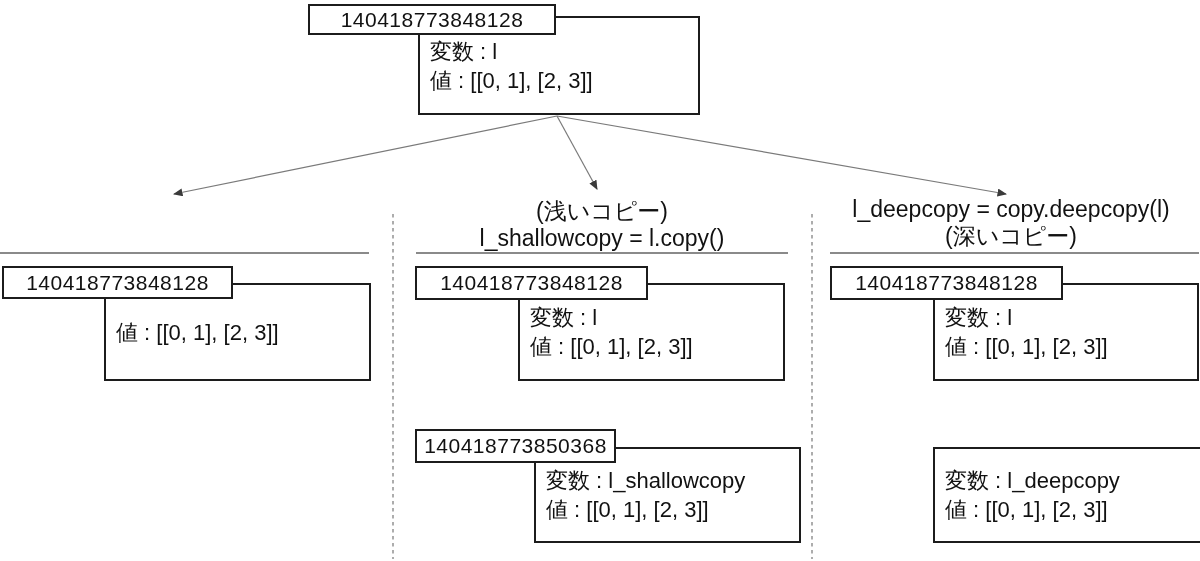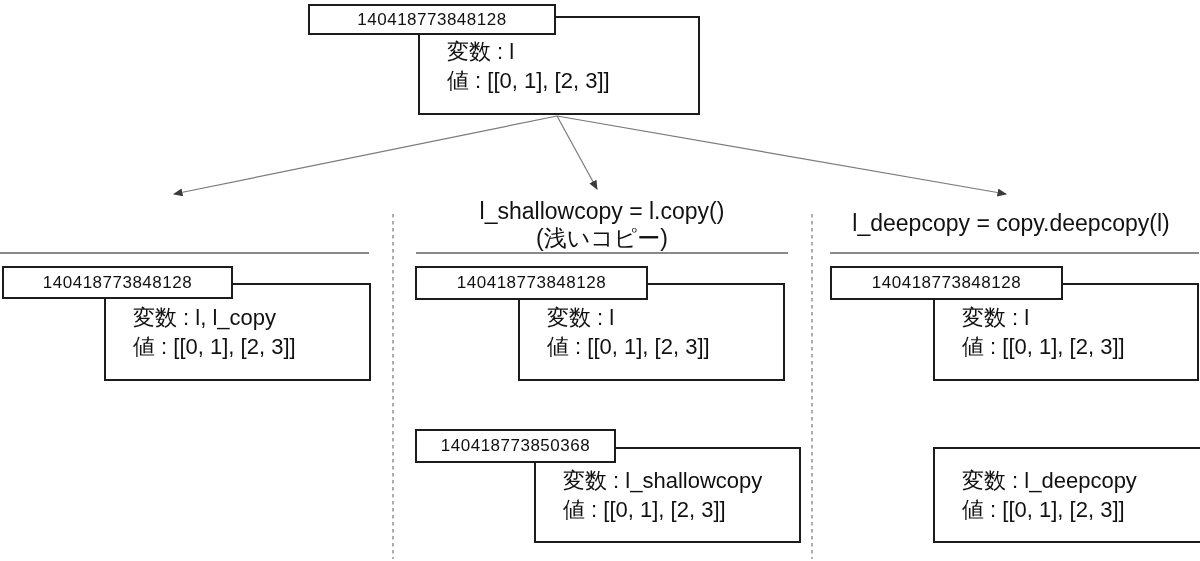--- a/index.html
+++ b/index.html
@@ -9,29 +9,29 @@
     background:#ffffff;
     font-family:"Liberation Sans","DejaVu Sans",sans-serif;
     color:#111111;
     overflow:hidden;
   }
   .overlay{position:absolute;left:0;top:0;width:1200px;height:561px;z-index:1;pointer-events:none;}
   .idbox{
     position:absolute;z-index:3;
     border:2px solid #1c1c1c;background:#ffffff;
     display:flex;align-items:center;justify-content:center;
-    font-size:17px;letter-spacing:0.5px;
+    font-size:21px;letter-spacing:0.5px;
     box-sizing:border-box;
     text-align:center;
   }
   .info{
     position:absolute;z-index:2;
     border:2px solid #1c1c1c;background:#ffffff;
     display:flex;flex-direction:column;justify-content:center;
-    padding-left:27px;box-sizing:border-box;
+    padding-left:10px;box-sizing:border-box;
     font-size:22px;line-height:29px;
   }
   .title{
     position:absolute;z-index:2;
     display:flex;flex-direction:column;align-items:center;justify-content:center;
     font-size:23px;line-height:27px;text-align:center;
   }
   .rule{position:absolute;z-index:2;height:2px;background:#8a8a8a;}
 </style>
 </head>
@@ -54,33 +54,33 @@
     <line x1="812" y1="214" x2="812" y2="559" stroke="#999999" stroke-width="1.6" stroke-dasharray="3.5 3.5"></line>
   </svg>
 
   <div class="info" style="left:418px;top:16px;width:282px;height:99px">
     <div>変数 : l</div>
     <div>値 : [[0, 1], [2, 3]]</div>
   </div>
   <div class="idbox" style="left:308px;top:4px;width:248px;height:31px">140418773848128</div>
 
   <div class="title" style="left:416px;top:198px;width:372px;height:54px">
+    <div>(浅いコピー)</div>
     <div>l_shallowcopy = l.copy()</div>
-    <div>(浅いコピー)</div>
   </div>
   <div class="title" style="left:822px;top:196px;width:378px;height:54px">
     <div>l_deepcopy = copy.deepcopy(l)</div>
+    <div>(深いコピー)</div>
   </div>
 
   <div class="rule" style="left:0px;top:252px;width:369px"></div>
   <div class="rule" style="left:416px;top:252px;width:372px"></div>
   <div class="rule" style="left:830px;top:252px;width:369px"></div>
 
   <div class="info" style="left:104px;top:283px;width:267px;height:98px">
-    <div>変数 : l, l_copy</div>
     <div>値 : [[0, 1], [2, 3]]</div>
   </div>
   <div class="idbox" style="left:2px;top:266px;width:231px;height:33px">140418773848128</div>
 
   <div class="info" style="left:518px;top:283px;width:267px;height:98px">
     <div>変数 : l</div>
     <div>値 : [[0, 1], [2, 3]]</div>
   </div>
   <div class="idbox" style="left:415px;top:266px;width:233px;height:34px">140418773848128</div>
 

